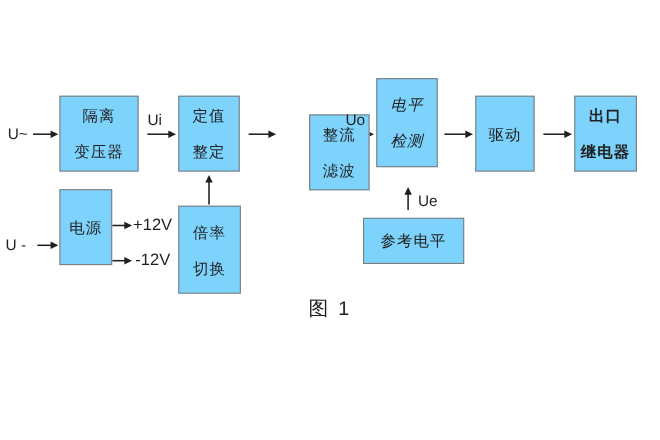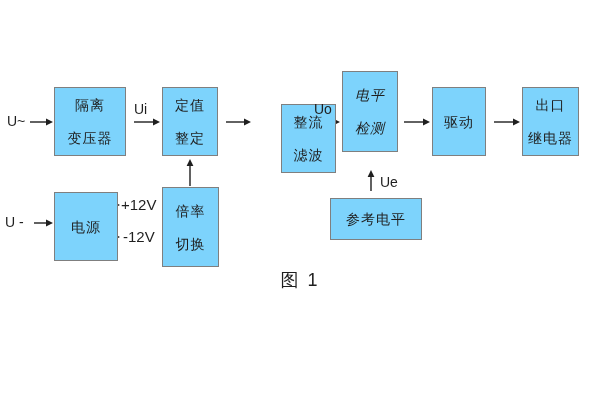--- a/index.html
+++ b/index.html
@@ -144,26 +144,26 @@
 
   <div class="block" style="left:342px; top:71px; width:56px; height:81px;font-style:italic;">
     <span>电平</span>
     <span>检测</span>
   </div>
 
   <div class="block" style="left:432px; top:87px; width:54px; height:69px;">
     <span>驱动</span>
   </div>
 
-  <div class="block" style="left:522px; top:87px; width:57px; height:69px;">
+  <div class="block" style="left:522px; top:87px; width:57px; height:69px;font-weight:bold;">
     <span>出口</span>
     <span>继电器</span>
   </div>
 
-  <div class="block" style="left:54px; top:192px; width:64px; height:69px;">
+  <div class="block" style="left:54px; top:172px; width:48px; height:69px;">
     <span>电源</span>
   </div>
 
   <div class="block" style="left:162px; top:187px; width:57px; height:80px;">
     <span>倍率</span>
     <span>切换</span>
   </div>
 
   <div class="block" style="left:330px; top:198px; width:92px; height:42px;align-items:center;">
     <span>参考电平</span>

